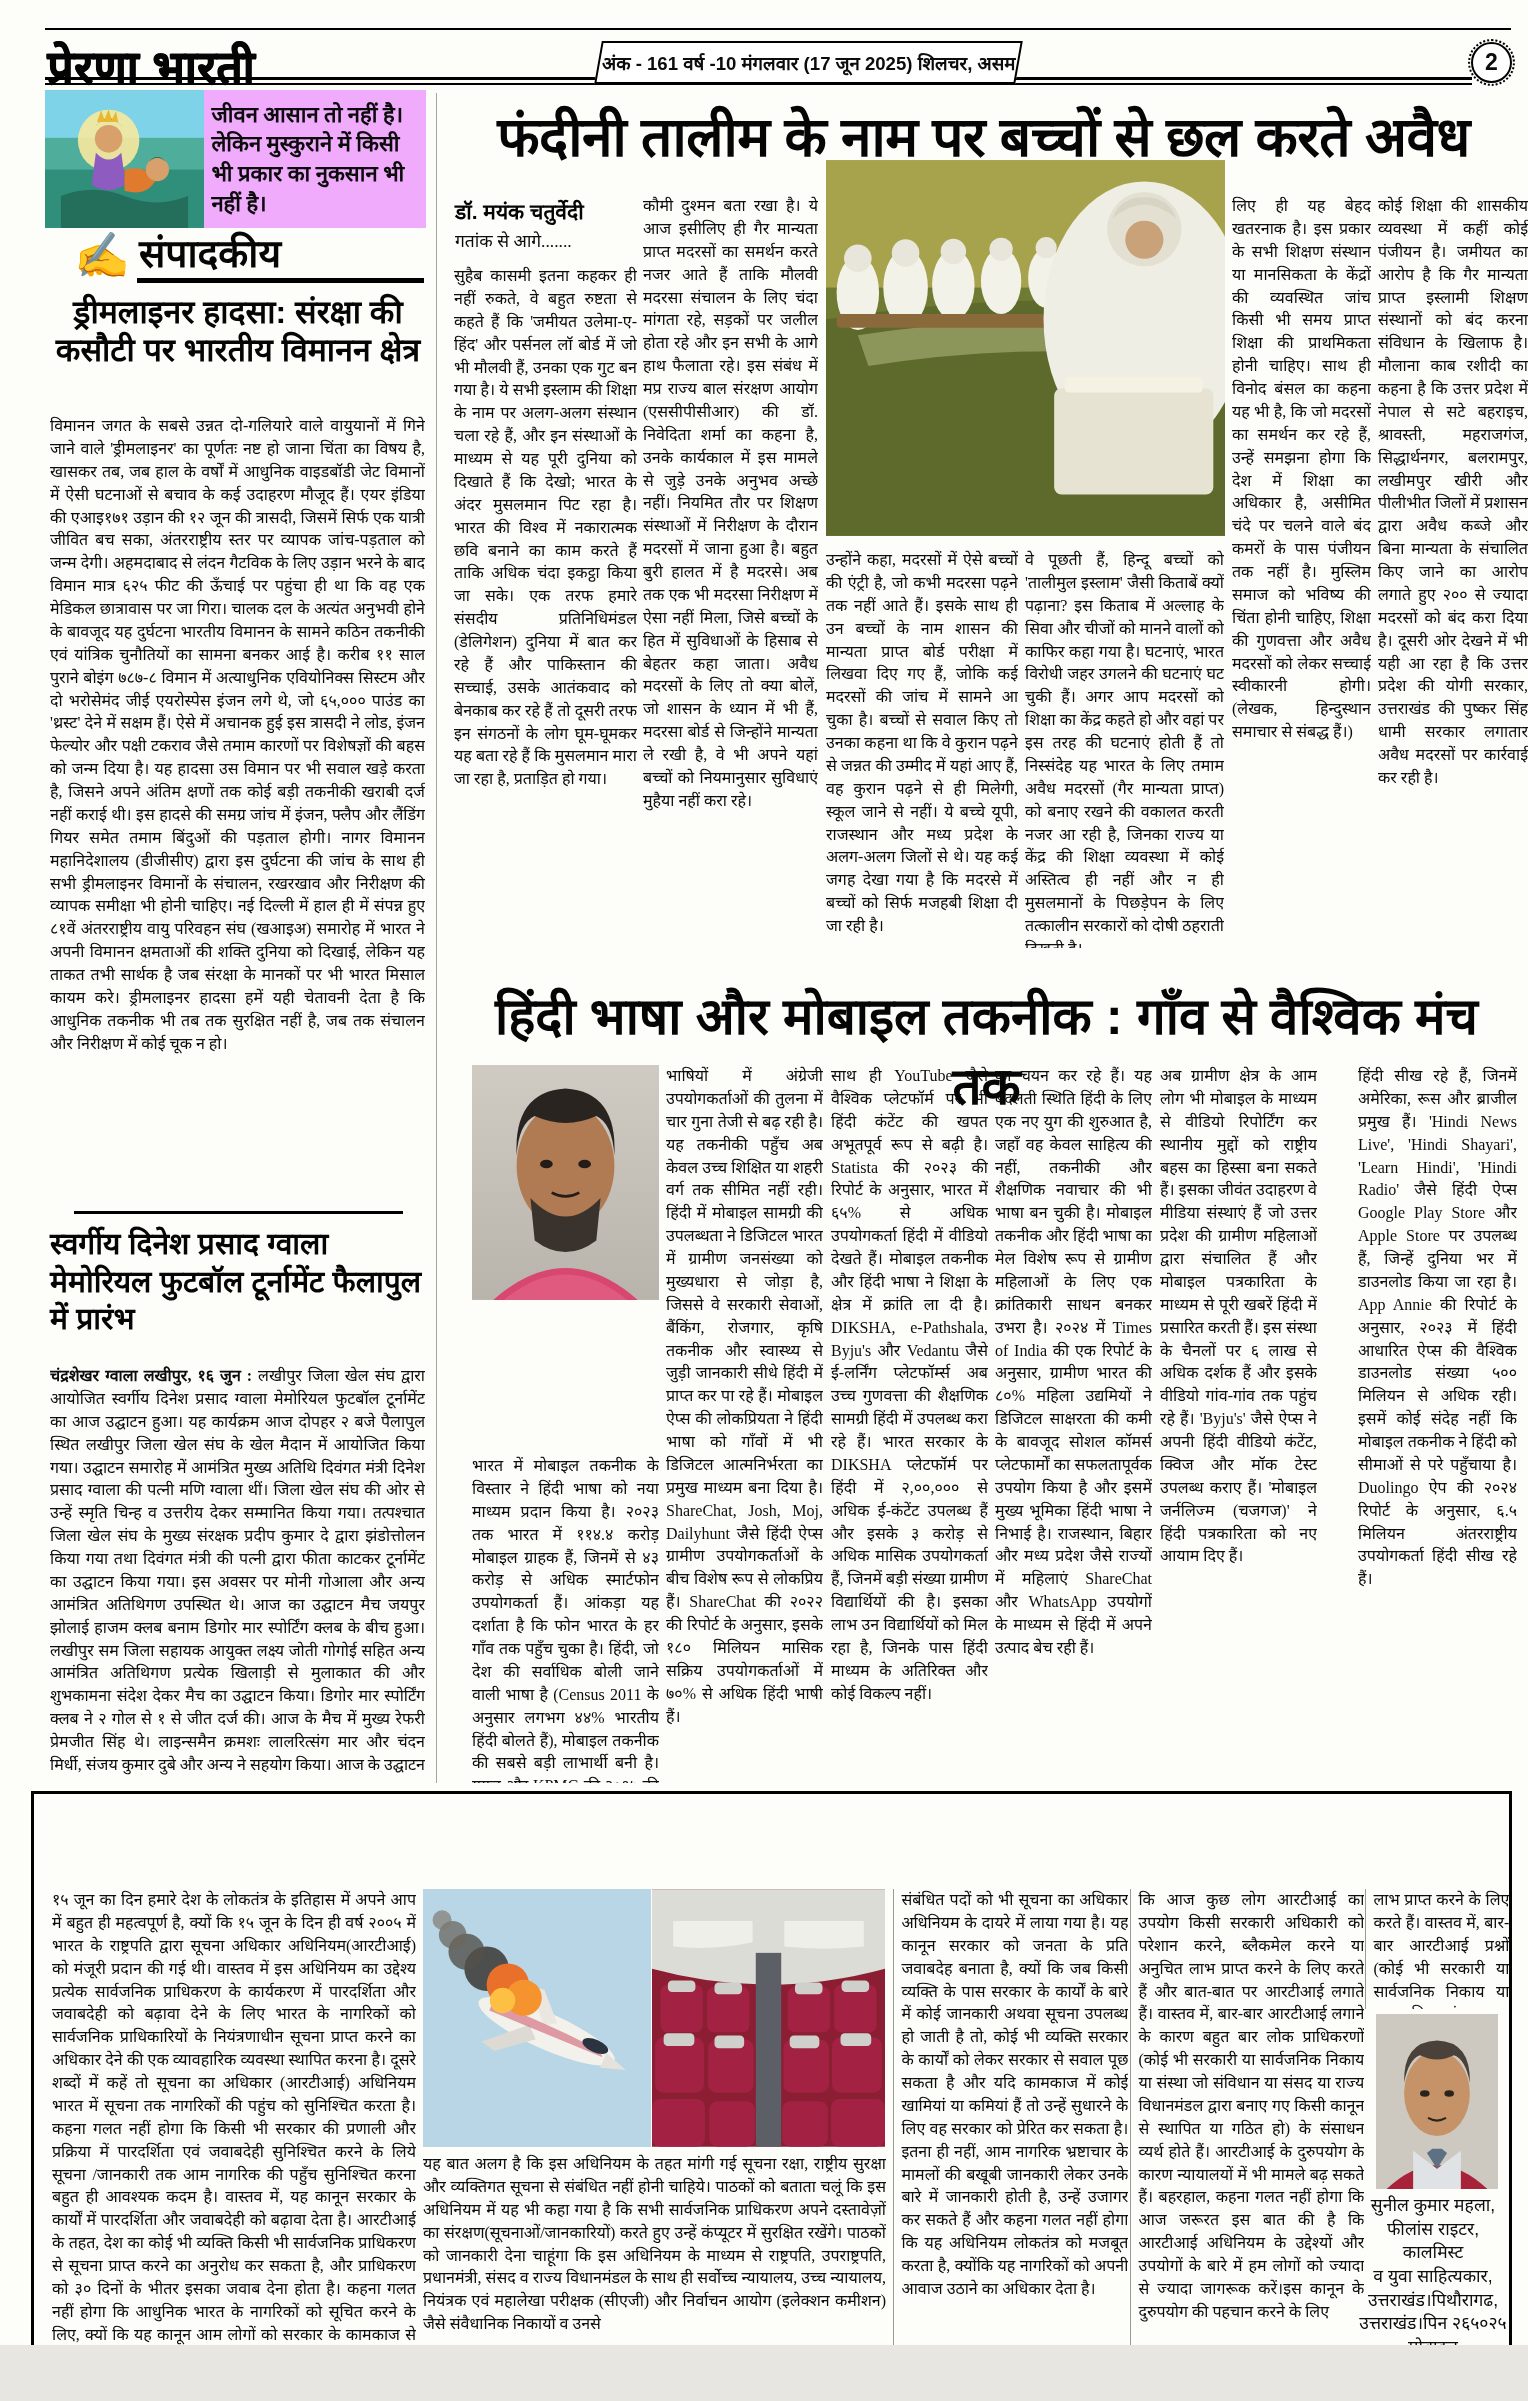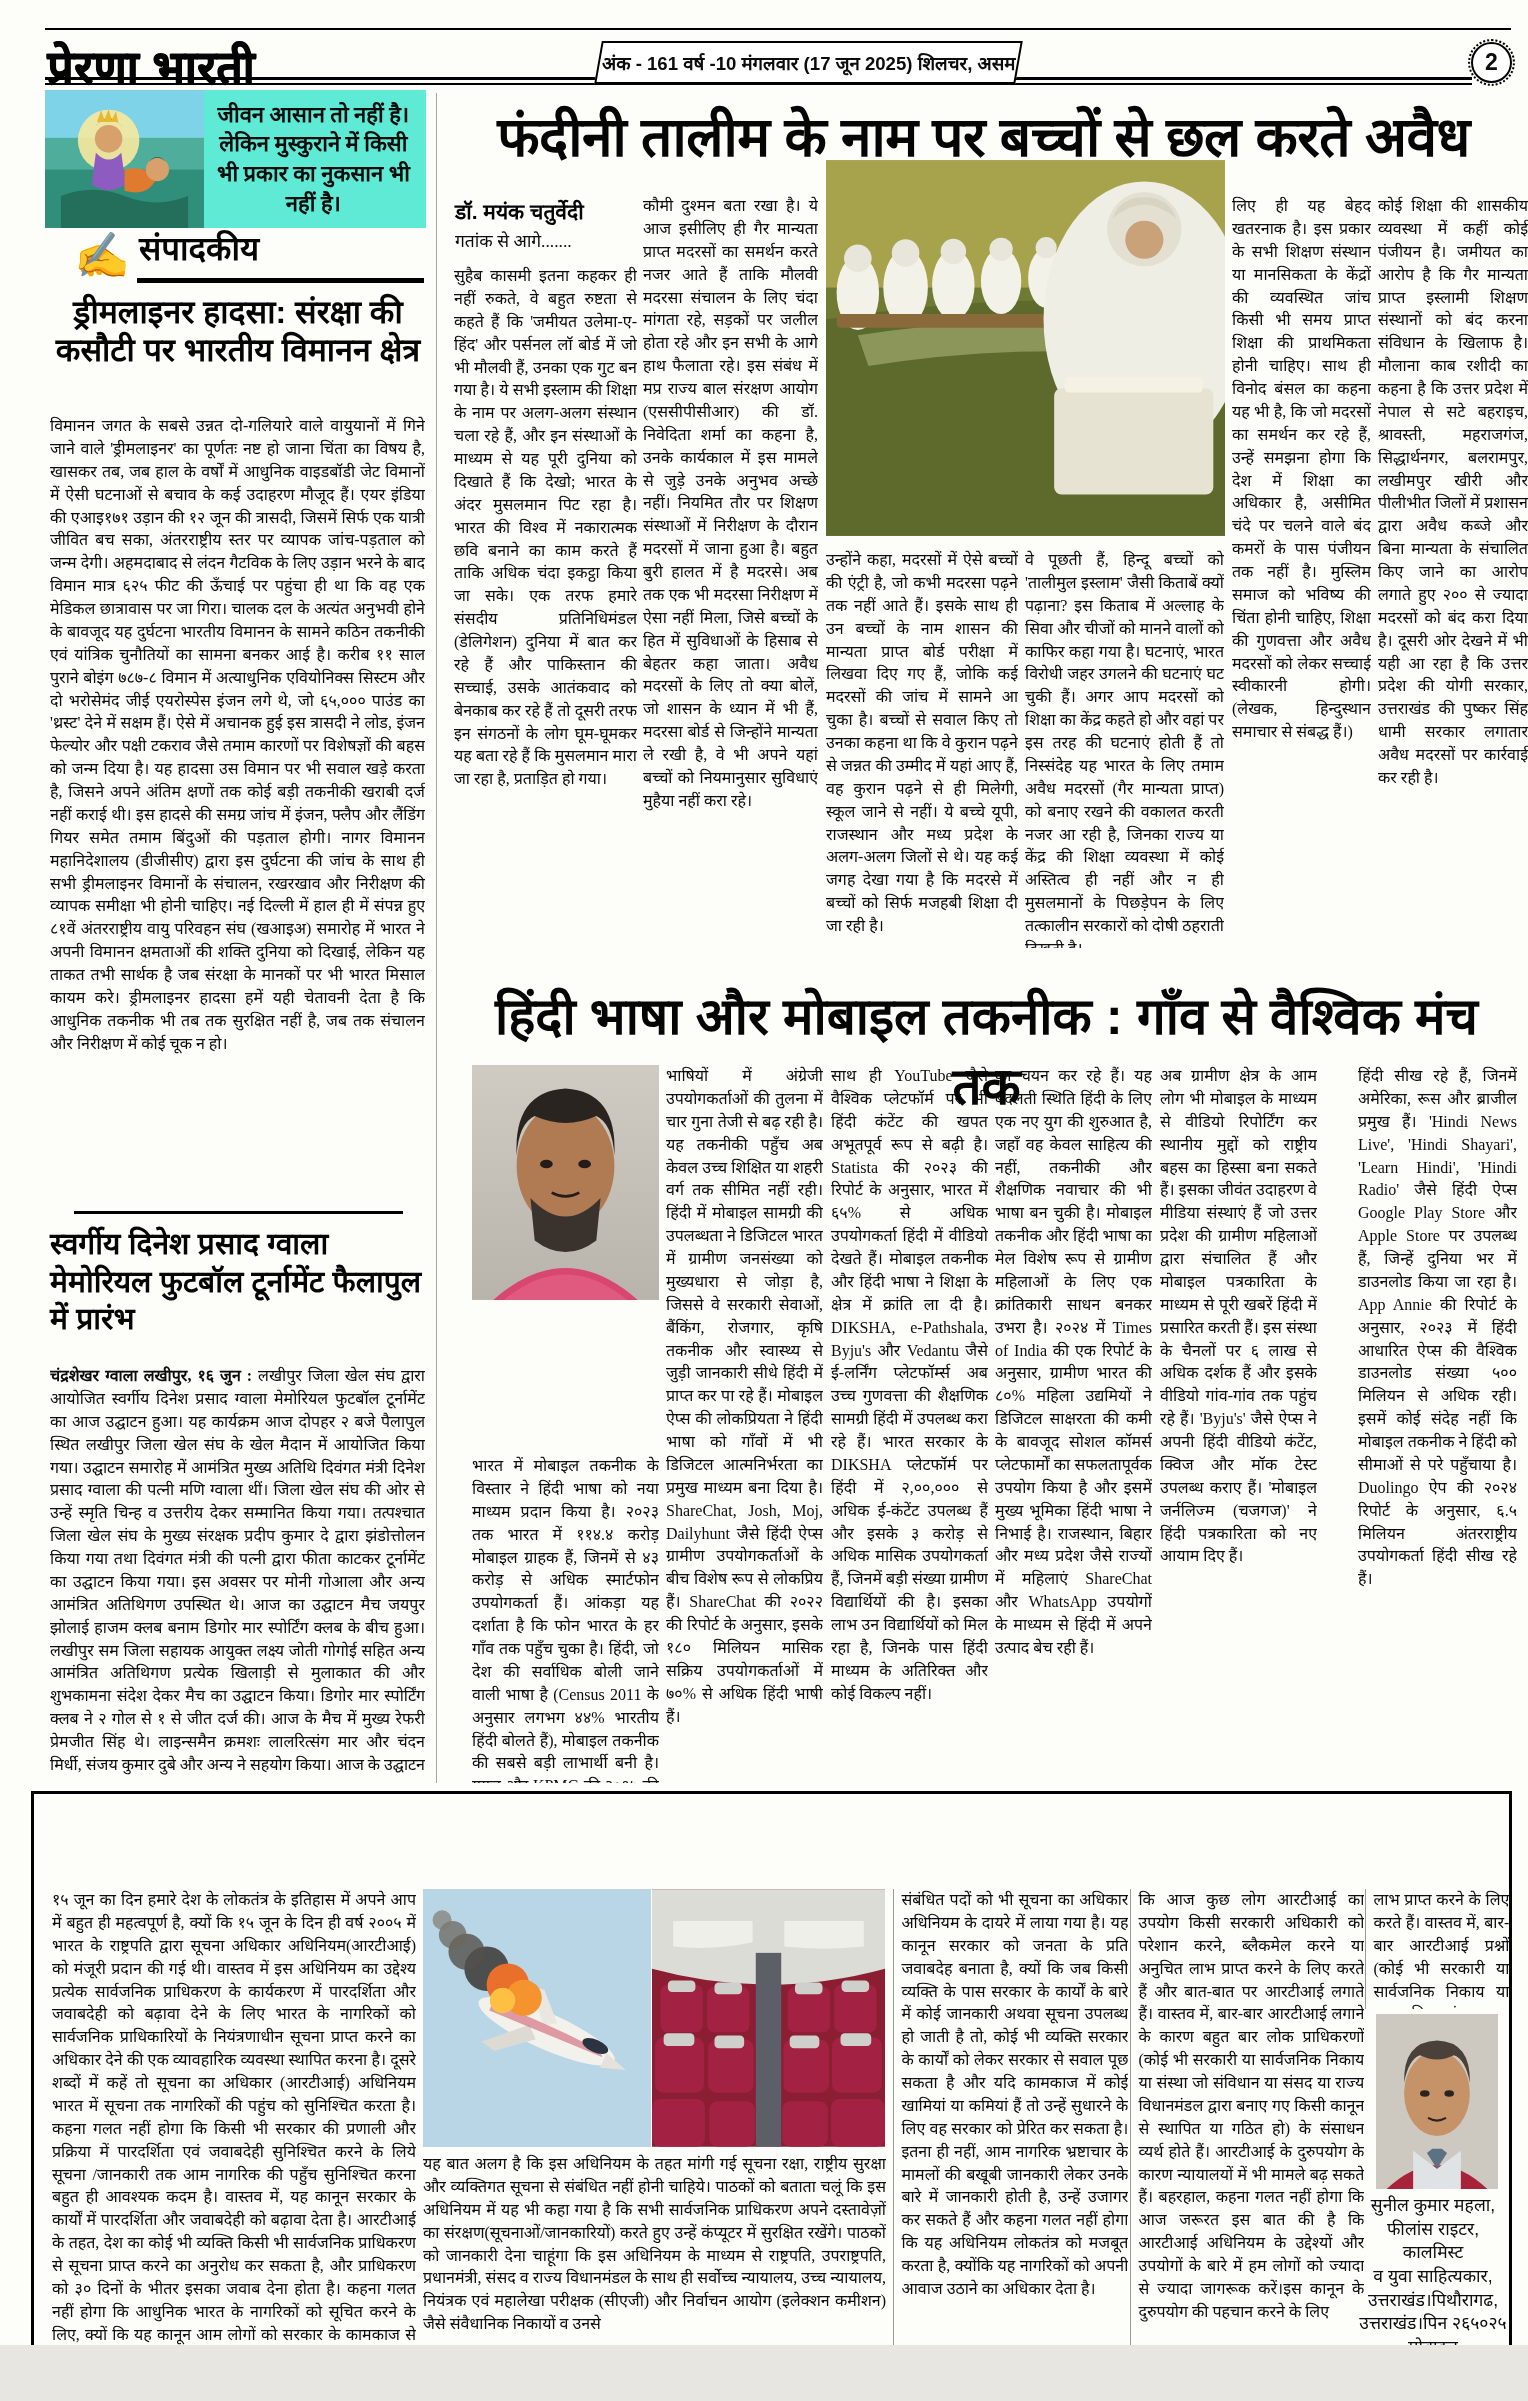--- a/index.html
+++ b/index.html
@@ -17,24 +17,24 @@
   
   .mast-title{font-size:46px;letter-spacing:0.5px;text-shadow:1.1px 0 #000,0.5px 0.5px #000;}
   .issue-box{transform:skewX(-10deg);border:2.1px solid #000;background:#fff;
              display:flex;align-items:center;justify-content:center;}
   .issue-box span{transform:skewX(10deg);font-family:"Liberation Sans",sans-serif;
                   font-weight:bold;font-size:18.6px;white-space:nowrap;}
   .page-badge{width:37px;height:37px;border:2.7px solid #000;outline:2.1px dotted #000;outline-offset:1.6px;
               border-radius:50%;background:#fff;display:flex;align-items:center;justify-content:center;
               font-family:"Liberation Sans",sans-serif;font-weight:900;font-size:23px;}
 
-  .quote-box{background:#5eead4;display:flex;text-align:center;}
+  .quote-box{background:#f0abfc;display:flex;}
   .quote-text{font-size:22px;font-weight:800;line-height:1.35;padding:9.6px 10.6px 5.3px 7.4px;}
 
-  .sec-title{font-size:33px;}
+  .sec-title{font-size:39px;}
   .photo{overflow:hidden;background:#ccc;}
   svg{display:block;}
 </style>
 </head>
 <body>
 
 <div class="page">
 
   <div class="abs rule" style="left:45px;top:28px;width:1466px;height:2.1px"></div>
   <div class="abs hl mast-title" style="left:47px;top:34px;width:371px">प्रेरणा भारती</div>

